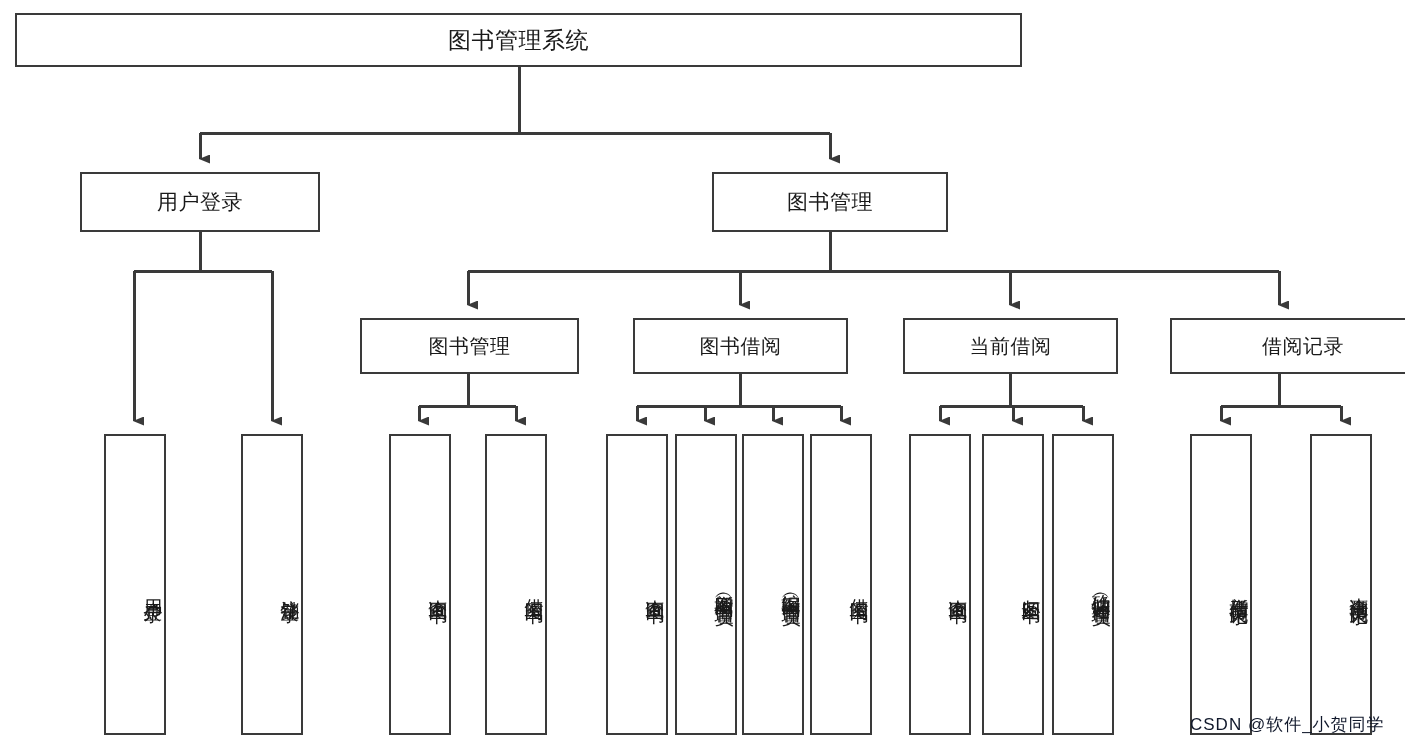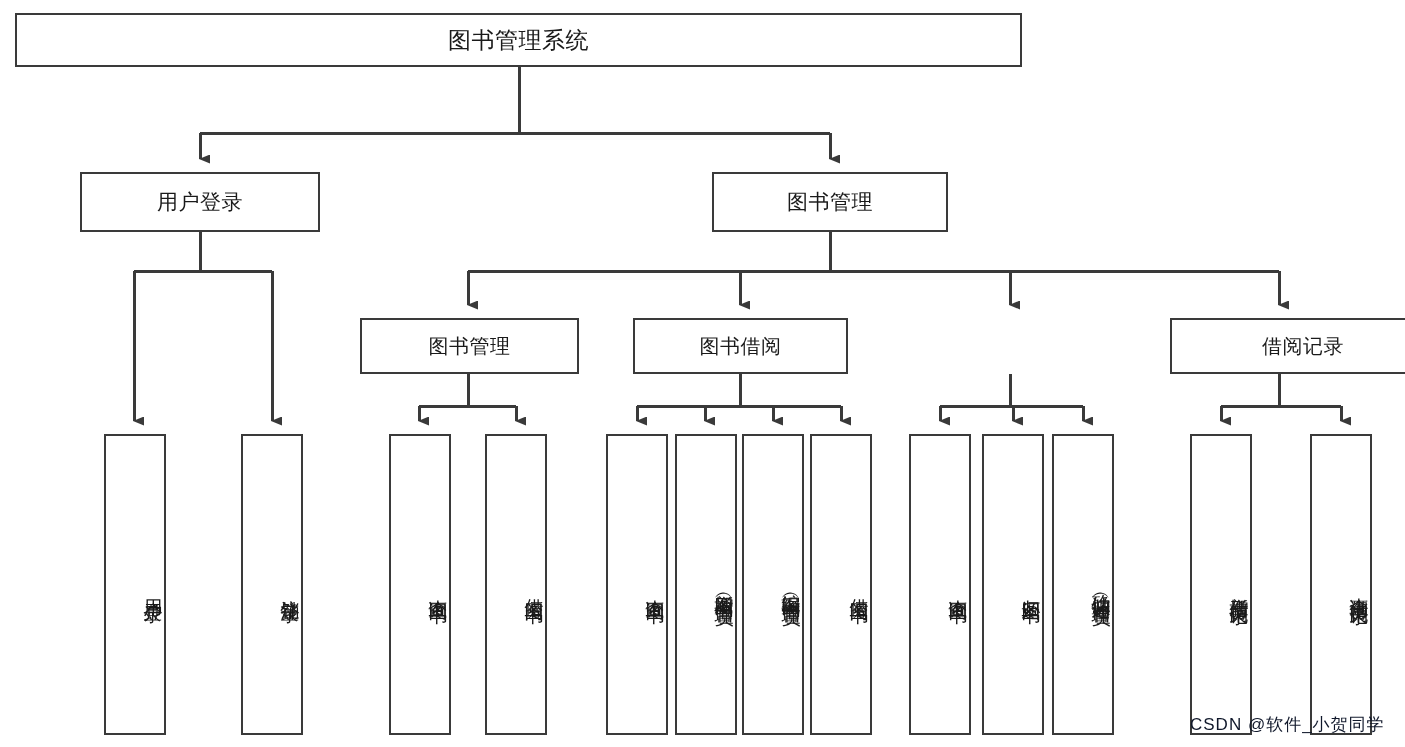--- a/index.html
+++ b/index.html
@@ -140,20 +140,23 @@
   <div class="node level-1" style="left:712px; top:172px; width:236px; height:60px;">
     <span>图书管理</span>
   </div>
 
   <div class="node level-2" style="left:360px; top:318px; width:219px; height:56px;">
     <span>图书管理</span>
   </div>
   <div class="node level-2" style="left:633px; top:318px; width:215px; height:56px;">
     <span>图书借阅</span>
   </div>
+  <div class="node level-2" style="left:903px; top:318px; width:215px; height:56px;">
+    <span>当前借阅</span>
+  </div>
   <div class="node level-2" style="left:1170px; top:318px; width:266px; height:56px;">
     <span>借阅记录</span>
   </div>
 
   <div class="node leaf" style="left:104px; top:434px; width:62px; height:301px;">
     <span class="leaf-text">用户登录</span>
   </div>
   <div class="node leaf" style="left:241px; top:434px; width:62px; height:301px;">
     <span class="leaf-text">注销登录</span>
   </div>

